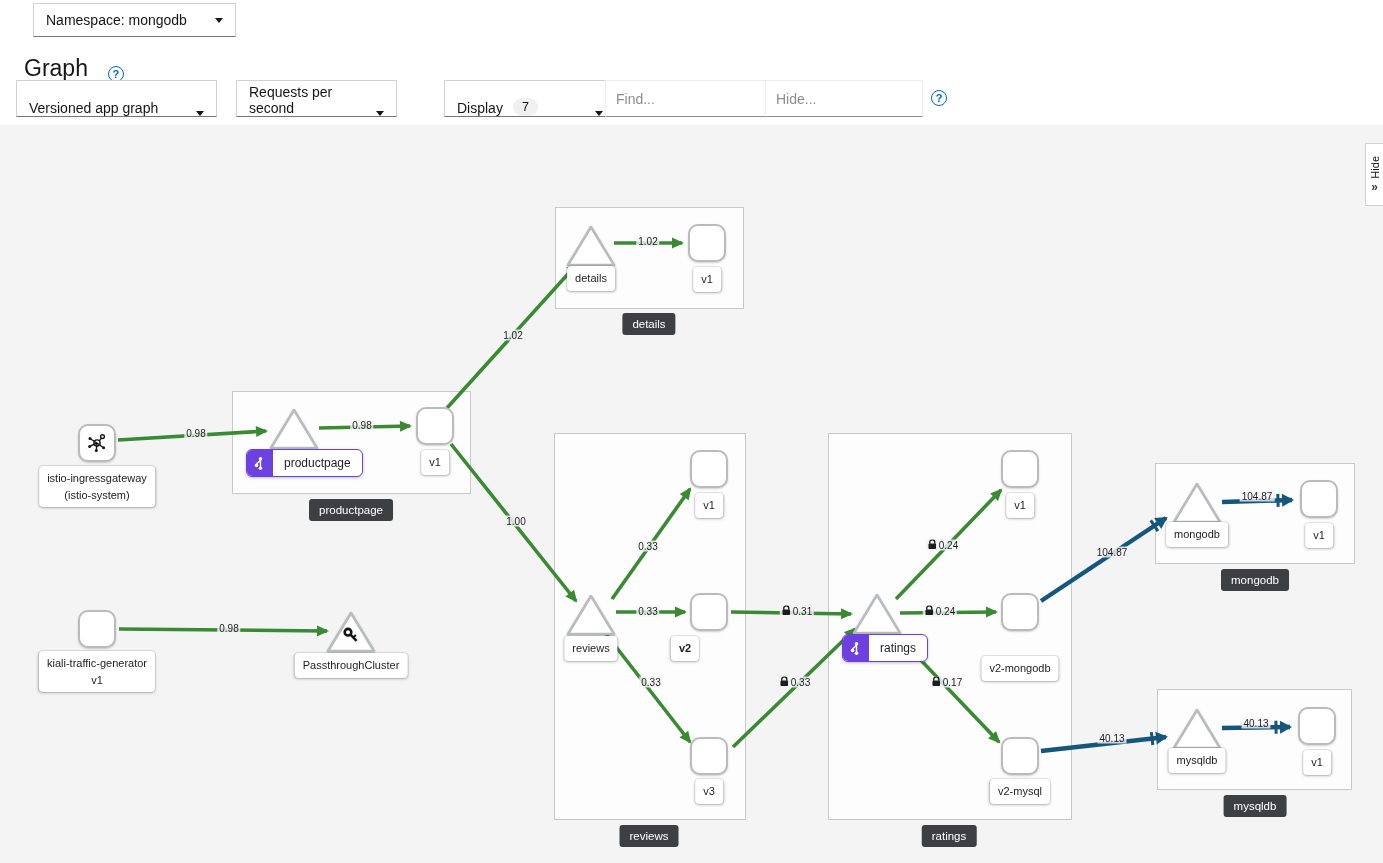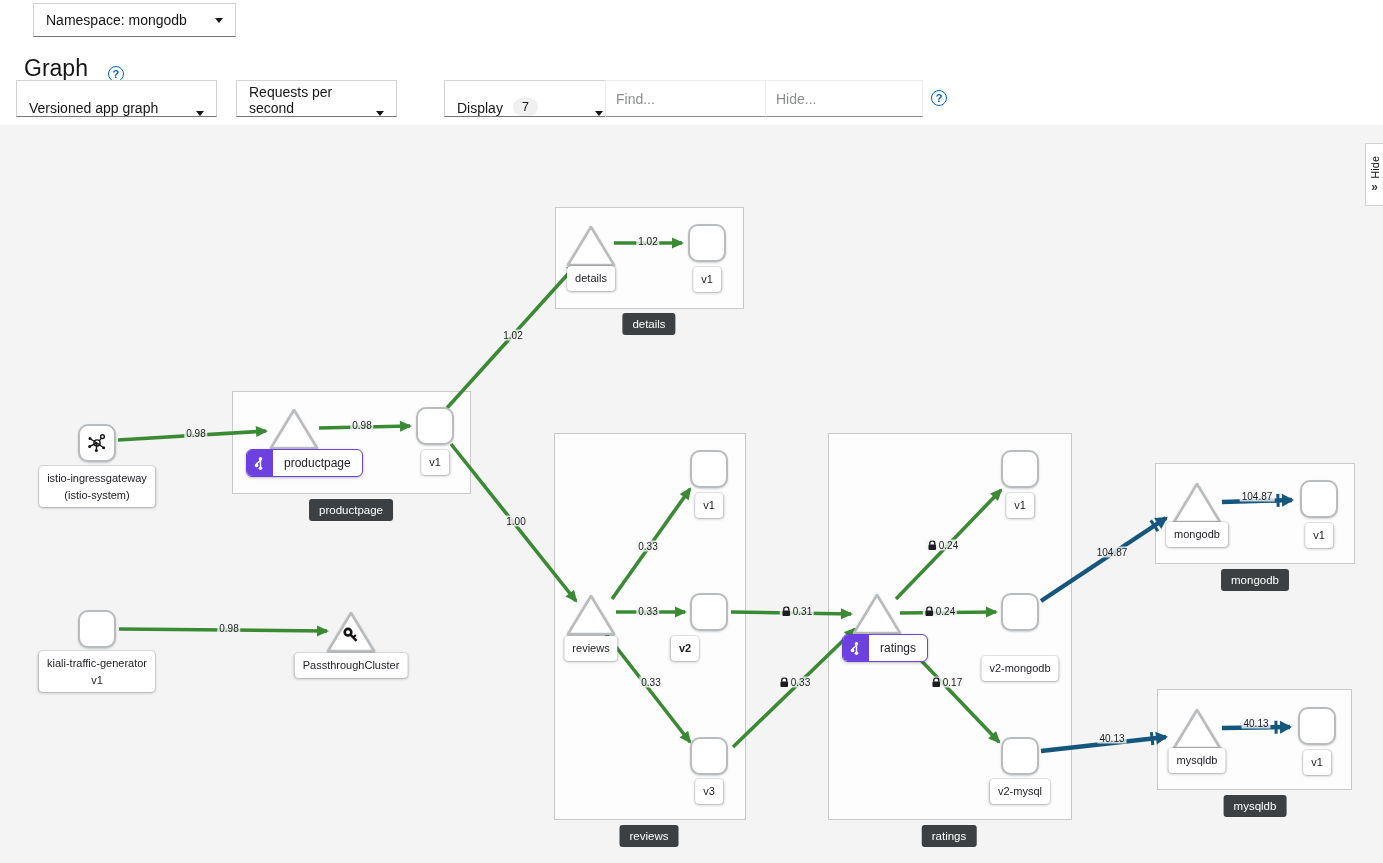--- a/index.html
+++ b/index.html
@@ -49,21 +49,21 @@
   #canvas {
     position:absolute; left:0; top:125px; width:1383px; height:738px;
     background:#f4f4f4; overflow:hidden;
   }
   .group {
     position:absolute; background:#fdfdfd; border:1px solid #c9c9c9; z-index:1;
   }
   svg.edges { position:absolute; left:0; top:0; z-index:2; }
   .elabel {
     position:absolute; transform:translate(-50%,-50%); z-index:3;
-    display:flex; align-items:center; gap:2px; font-size:10px; color:#1b1d21;
+    display:flex; align-items:flex-start; gap:2px; font-size:10px; color:#1b1d21;
     background:rgba(244,244,244,0.82); padding:0 2px; white-space:nowrap;
   }
   .node { position:absolute; transform:translate(-50%,-50%); z-index:4; }
   .sq {
     width:38px; height:38px; background:#fff; border:2px solid #b9bcbe;
     border-radius:10px; box-shadow:0 1px 2px rgba(0,0,0,0.18);
     display:flex; align-items:center; justify-content:center;
   }
   .tri { filter:drop-shadow(0 1px 1px rgba(0,0,0,0.2)); position:relative;
     display:flex; align-items:center; justify-content:center; }

